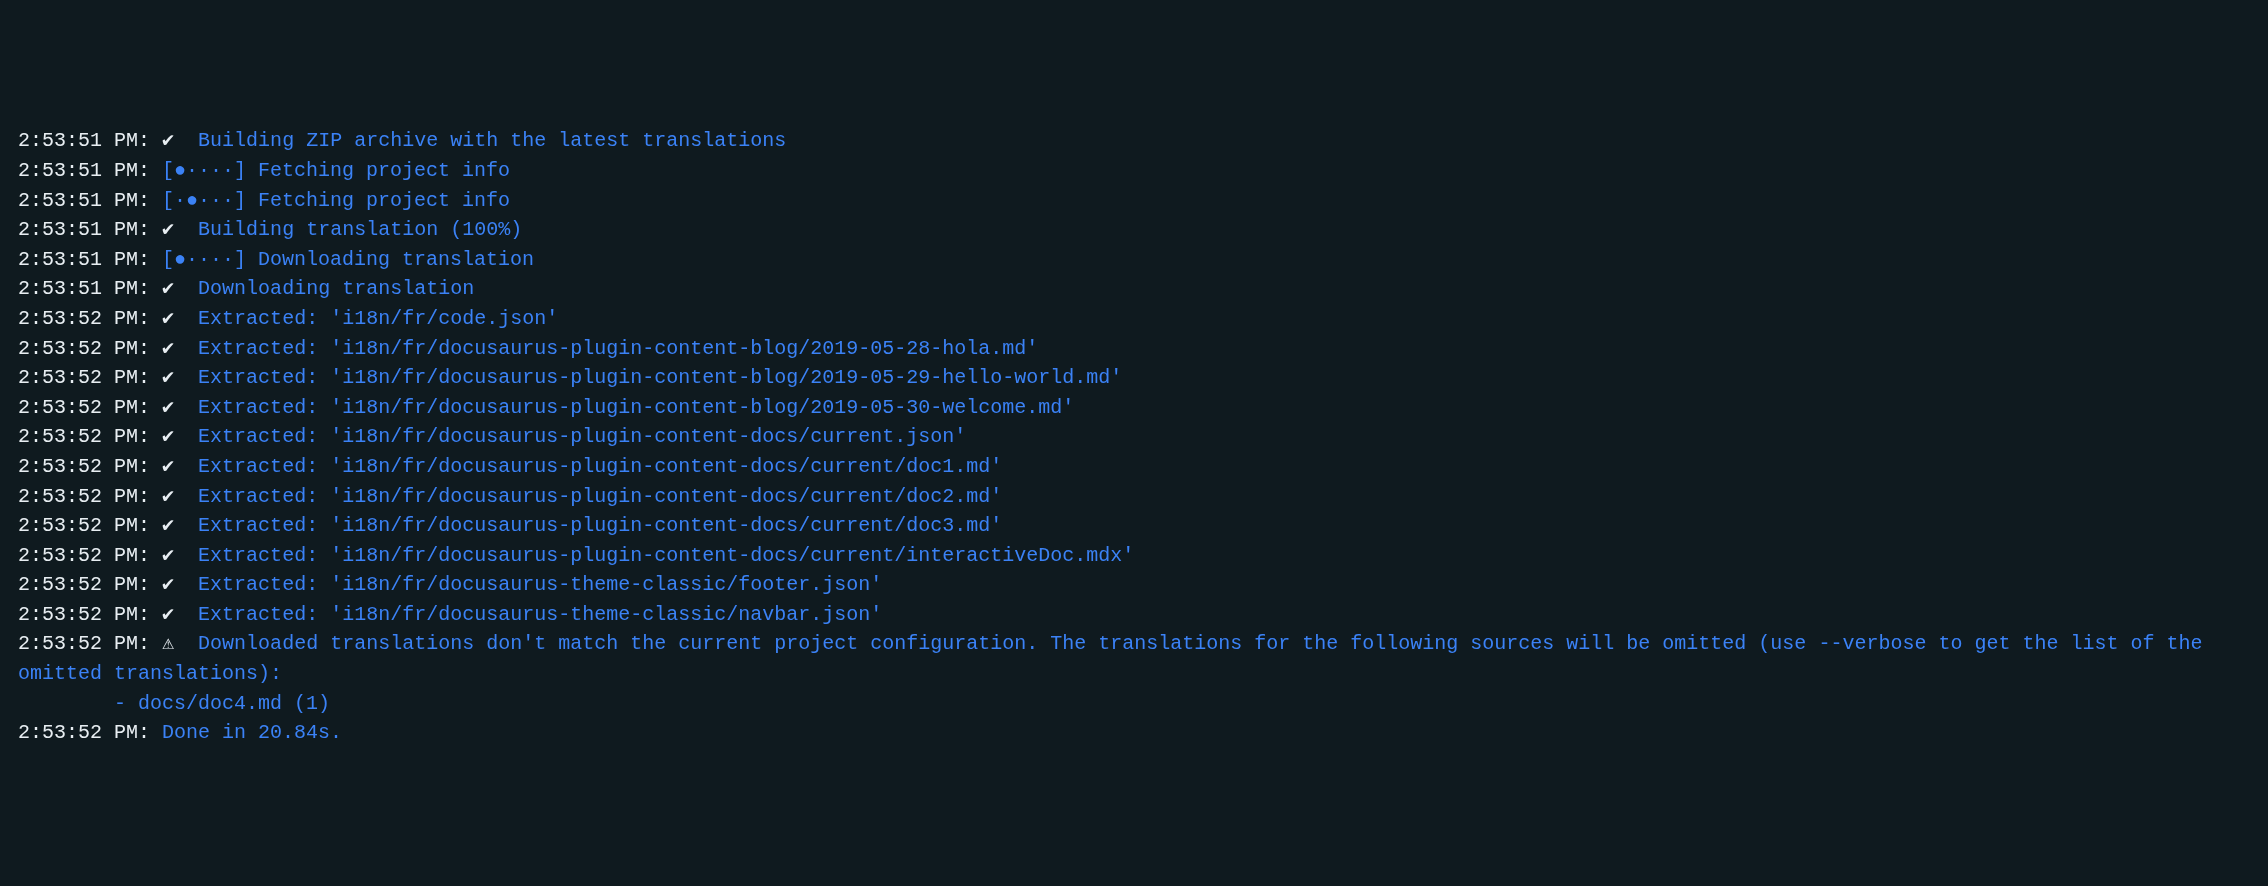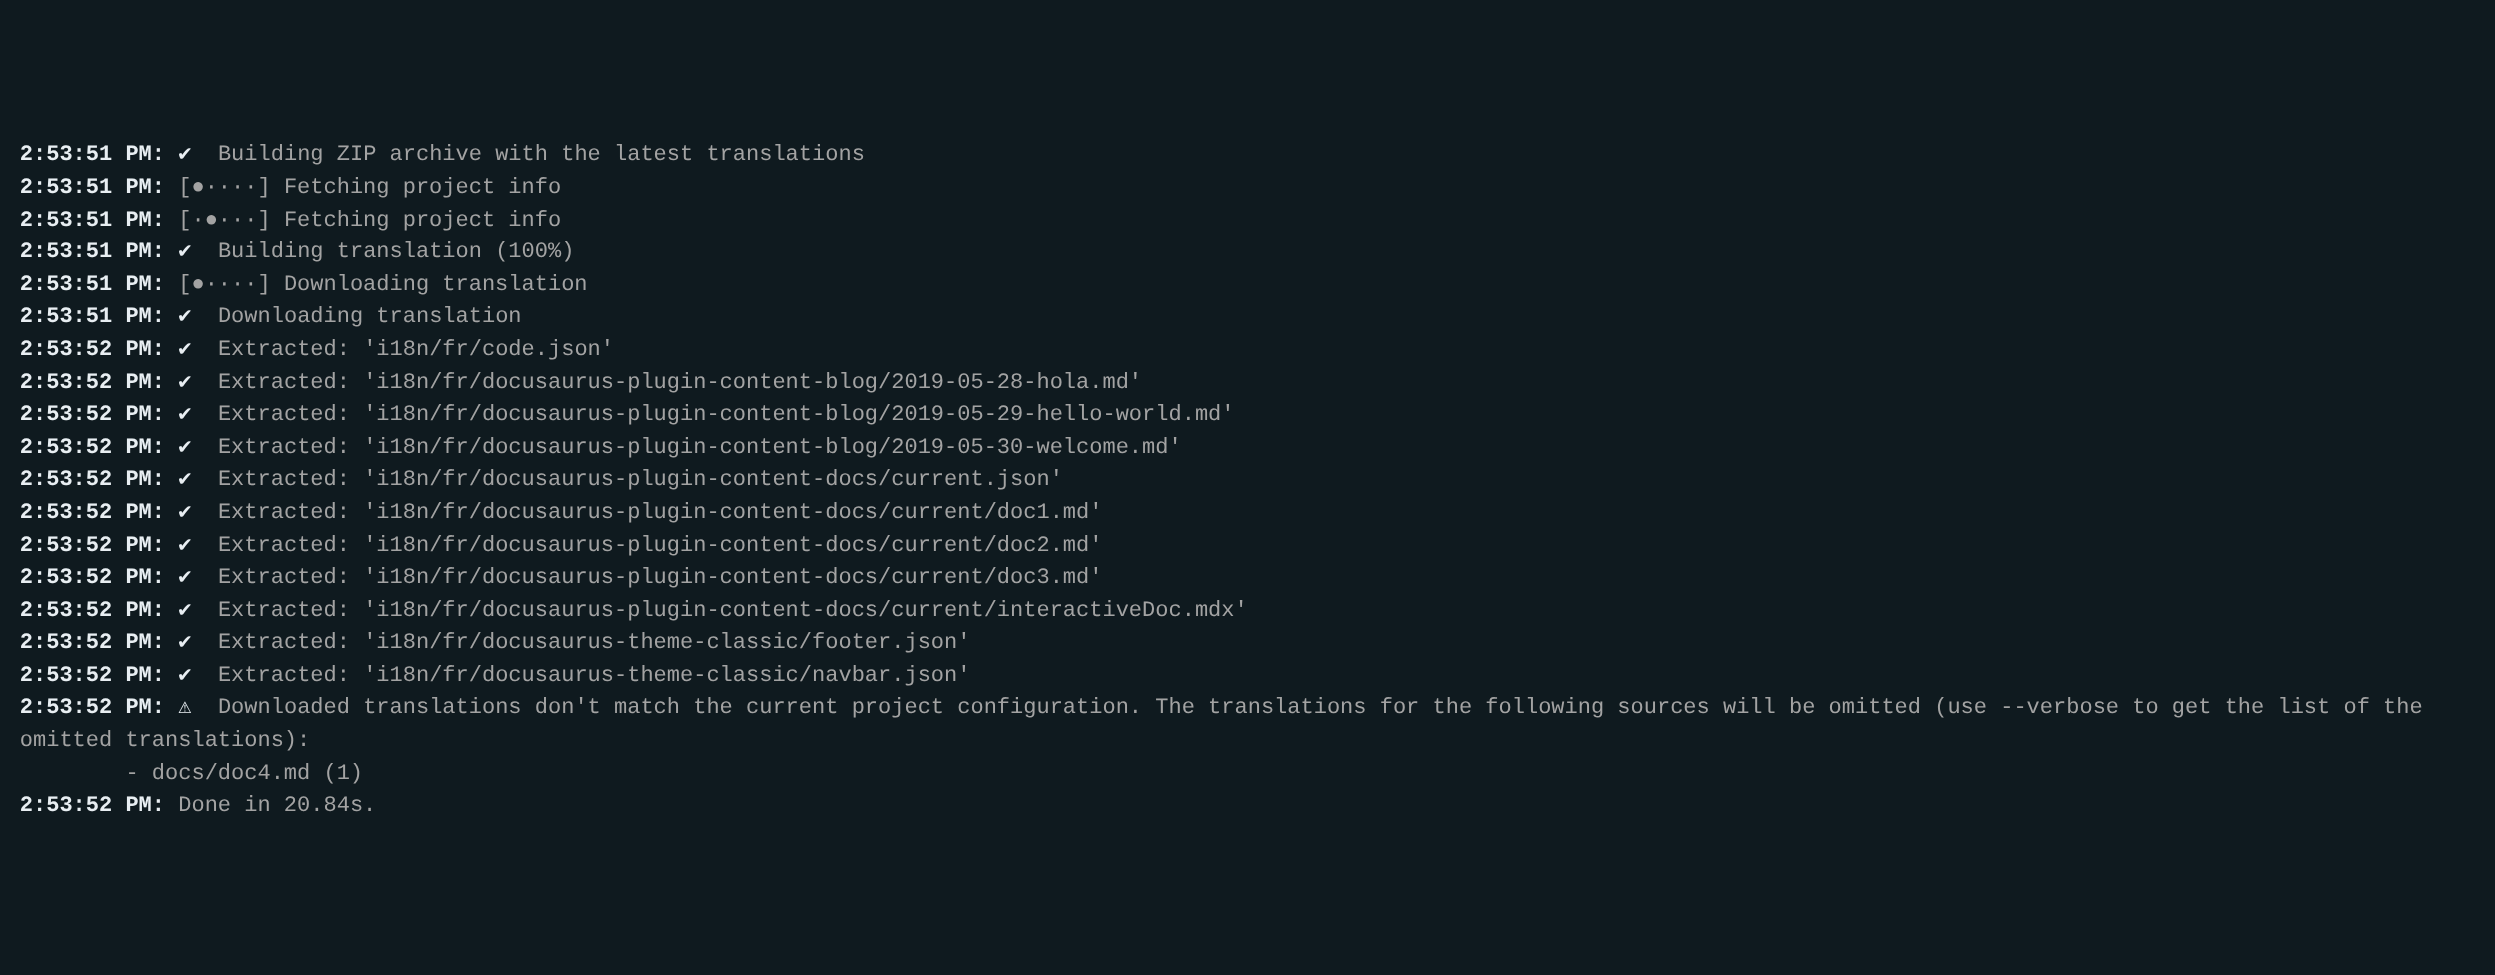--- a/index.html
+++ b/index.html
@@ -11,30 +11,29 @@
       line-height: 1.48;
       color: #e8eef2;
       white-space: pre-wrap;
       overflow-x: hidden;
     }
     .log-line {
       display: block;
     }
     .timestamp {
       color: #e8eef2;
-      font-weight: bold;
     }
     .check-icon {
       color: #e8eef2;
     }
     .warn-icon {
       color: #e8eef2;
     }
     .message {
-      color: #a3a3a3;
+      color: #3b82f6;
     }
   </style>
 </head>
 <body>
 
 
 
 <div id="terminal"><div class="log-line"><span class="timestamp">2:53:51 PM:</span> <span class="check-icon">✔</span> <span class="message"> Building ZIP archive with the latest translations</span></div><div class="log-line"><span class="timestamp">2:53:51 PM:</span> <span class="message">[●∙∙∙∙]</span> <span class="message">Fetching project info</span></div><div class="log-line"><span class="timestamp">2:53:51 PM:</span> <span class="message">[∙●∙∙∙]</span> <span class="message">Fetching project info</span></div><div class="log-line"><span class="timestamp">2:53:51 PM:</span> <span class="check-icon">✔</span> <span class="message"> Building translation (100%)</span></div><div class="log-line"><span class="timestamp">2:53:51 PM:</span> <span class="message">[●∙∙∙∙]</span> <span class="message">Downloading translation</span></div><div class="log-line"><span class="timestamp">2:53:51 PM:</span> <span class="check-icon">✔</span> <span class="message"> Downloading translation</span></div><div class="log-line"><span class="timestamp">2:53:52 PM:</span> <span class="check-icon">✔</span> <span class="message"> Extracted: 'i18n/fr/code.json'</span></div><div class="log-line"><span class="timestamp">2:53:52 PM:</span> <span class="check-icon">✔</span> <span class="message"> Extracted: 'i18n/fr/docusaurus-plugin-content-blog/2019-05-28-hola.md'</span></div><div class="log-line"><span class="timestamp">2:53:52 PM:</span> <span class="check-icon">✔</span> <span class="message"> Extracted: 'i18n/fr/docusaurus-plugin-content-blog/2019-05-29-hello-world.md'</span></div><div class="log-line"><span class="timestamp">2:53:52 PM:</span> <span class="check-icon">✔</span> <span class="message"> Extracted: 'i18n/fr/docusaurus-plugin-content-blog/2019-05-30-welcome.md'</span></div><div class="log-line"><span class="timestamp">2:53:52 PM:</span> <span class="check-icon">✔</span> <span class="message"> Extracted: 'i18n/fr/docusaurus-plugin-content-docs/current.json'</span></div><div class="log-line"><span class="timestamp">2:53:52 PM:</span> <span class="check-icon">✔</span> <span class="message"> Extracted: 'i18n/fr/docusaurus-plugin-content-docs/current/doc1.md'</span></div><div class="log-line"><span class="timestamp">2:53:52 PM:</span> <span class="check-icon">✔</span> <span class="message"> Extracted: 'i18n/fr/docusaurus-plugin-content-docs/current/doc2.md'</span></div><div class="log-line"><span class="timestamp">2:53:52 PM:</span> <span class="check-icon">✔</span> <span class="message"> Extracted: 'i18n/fr/docusaurus-plugin-content-docs/current/doc3.md'</span></div><div class="log-line"><span class="timestamp">2:53:52 PM:</span> <span class="check-icon">✔</span> <span class="message"> Extracted: 'i18n/fr/docusaurus-plugin-content-docs/current/interactiveDoc.mdx'</span></div><div class="log-line"><span class="timestamp">2:53:52 PM:</span> <span class="check-icon">✔</span> <span class="message"> Extracted: 'i18n/fr/docusaurus-theme-classic/footer.json'</span></div><div class="log-line"><span class="timestamp">2:53:52 PM:</span> <span class="check-icon">✔</span> <span class="message"> Extracted: 'i18n/fr/docusaurus-theme-classic/navbar.json'</span></div><div class="log-line"><span class="timestamp">2:53:52 PM:</span> <span class="warn-icon">⚠</span> <span class="message"> Downloaded translations don't match the current project configuration. The translations for the following sources will be omitted (use --verbose to get the list of the omitted translations):</span></div><div class="log-line"><span class="message">        - docs/doc4.md (1)</span></div><div class="log-line"><span class="timestamp">2:53:52 PM:</span> <span class="message">Done in 20.84s.</span></div></div>
 
 

